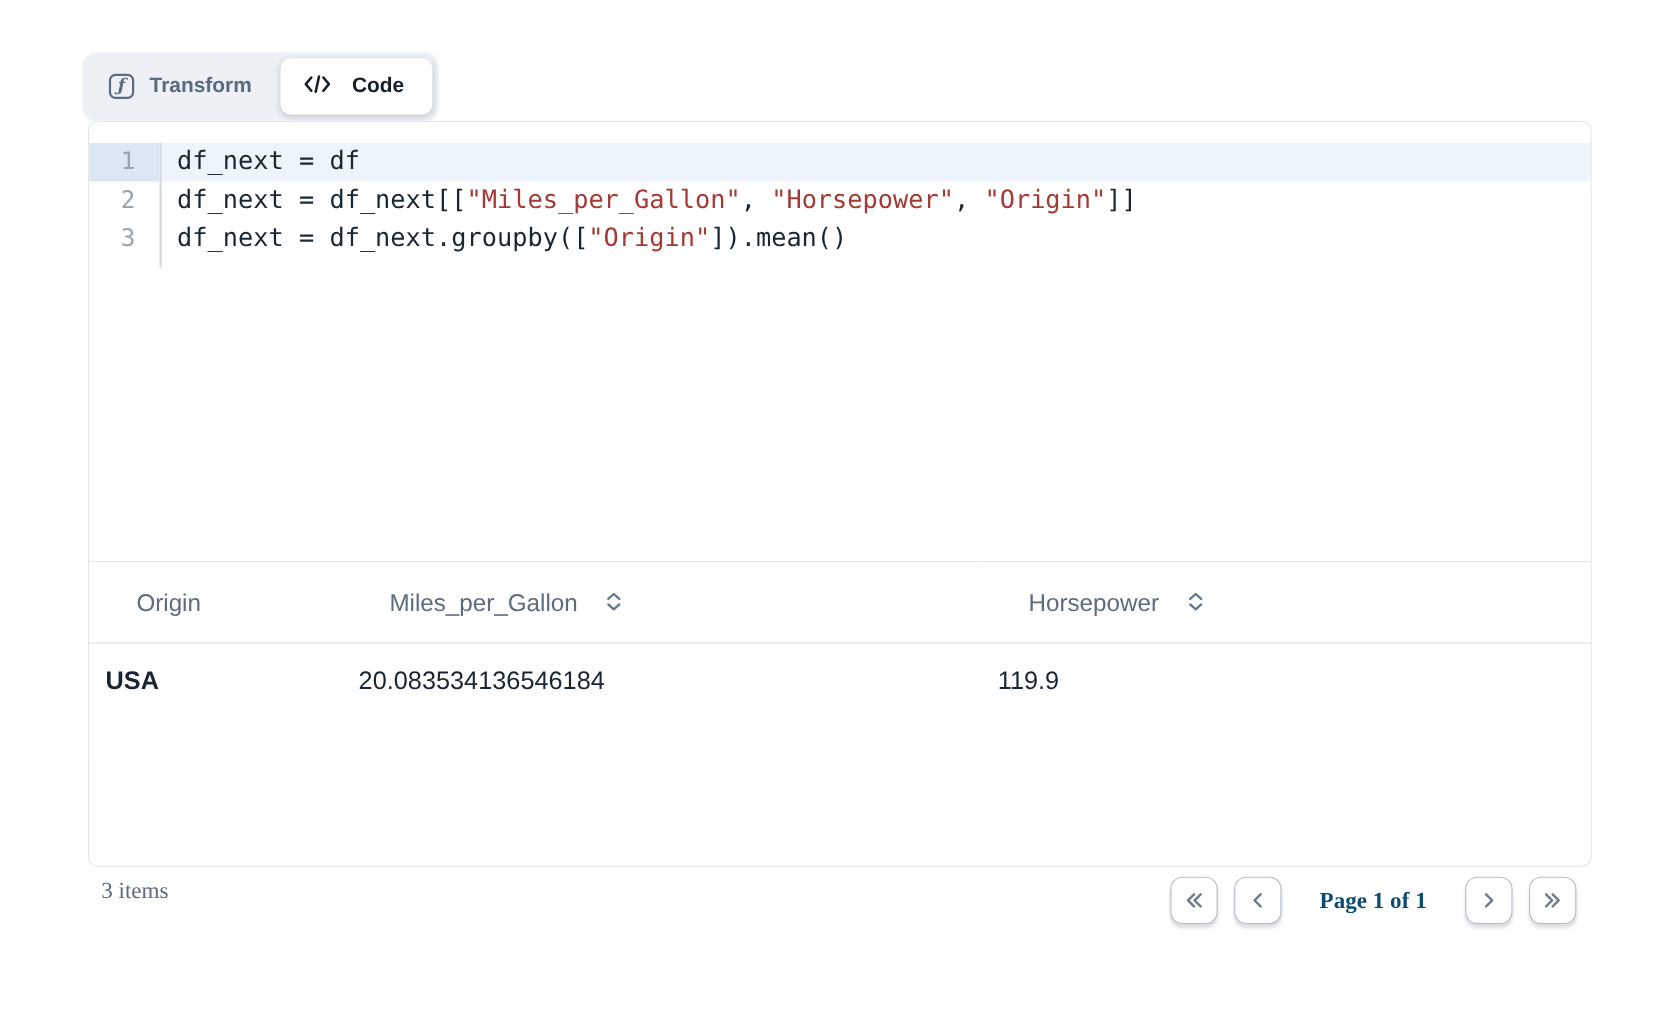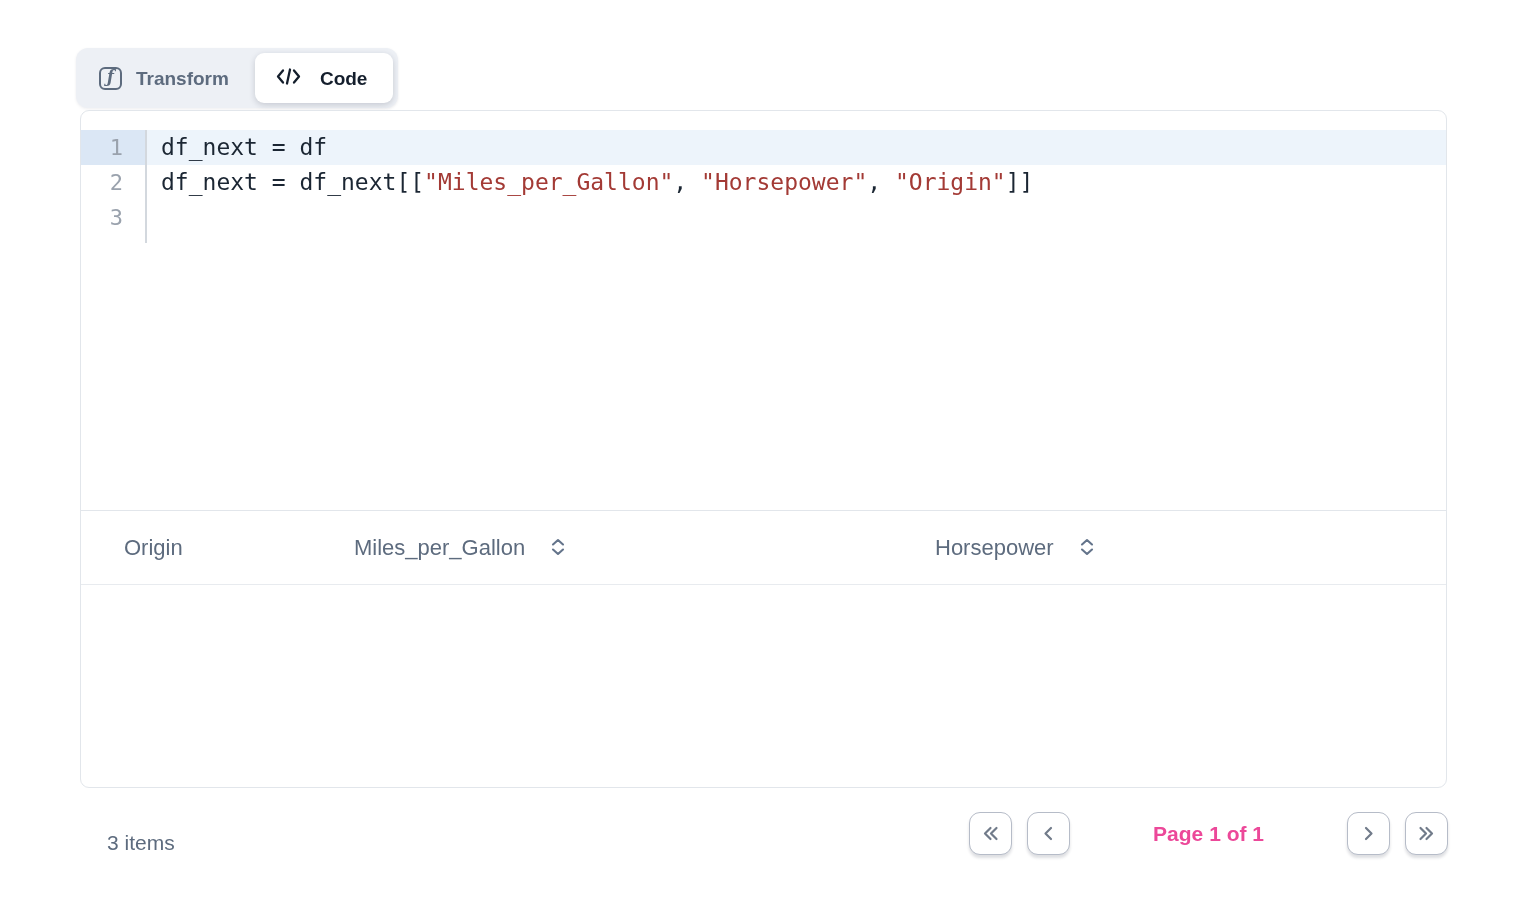--- a/index.html
+++ b/index.html
@@ -120,41 +120,42 @@
     padding: 0 0 0 15px;
     font-size: 23px;
     color: #1a2533;
     white-space: nowrap;
   }
   tbody th { font-weight: 700; }
   tbody td { font-weight: 400; }
 
   
   .page-footer {
-    position: absolute; left: 92px; top: 797px;
+    position: absolute; left: 77px; top: 797px;
     width: 1367px; height: 58px;
-    display: flex; align-items: flex-end; justify-content: space-between;
+    display: flex; align-items: flex-start; justify-content: space-between;
     padding: 0 11px 0 15px;
+    font-family: Liberation Serif, serif;
   }
   .items-count { font-size: 21px; color: #5d6b7e; }
   .pager { display: flex; align-items: center; }
   .pg-btn {
     width: 43px; height: 43px;
     background: #ffffff;
     border: 1.5px solid #b6bcc8;
     border-radius: 11px;
     display: flex; align-items: center; justify-content: center;
     box-shadow: 0 3px 3px rgba(20,30,50,0.14);
     cursor: pointer;
     padding: 0;
   }
   .pg-btn + .pg-btn { margin-left: 15px; }
   .page-label {
-    font-size: 21px; font-weight: 600; color: #ec4899;
-    margin: 0 83px;
+    font-size: 21px; font-weight: 600; color: #0c4a6e;
+    margin: 0 35px;
     white-space: nowrap;
   }
   .pg-btn svg { display: block; }
 </style>
 </head>
 <body>
 
 <div class="tab-bar">
   <div class="tab inactive">
     <span class="fn-icon">ƒ</span>
@@ -176,20 +177,21 @@
 
   <div class="code-area">
     <div class="gutter">
         <div class="ln active">1</div>
         <div class="ln">2</div>
         <div class="ln">3</div>
       </div>
     <div class="code-col">
         <div class="code-line active"><span class="tok-code">df_next = df</span></div>
         <div class="code-line"><span class="tok-code">df_next = df_next[[</span><span class="tok-string">"Miles_per_Gallon"</span><span class="tok-code">, </span><span class="tok-string">"Horsepower"</span><span class="tok-code">, </span><span class="tok-string">"Origin"</span><span class="tok-code">]]</span></div>
+        <div class="code-line"><span class="tok-code">df_next = df_next.groupby([</span><span class="tok-string">"Origin"</span><span class="tok-code">]).mean()</span></div>
       </div>
   </div>
 
   <table class="result">
     <colgroup>
         <col class="c1">
         <col class="c2">
         <col>
       </colgroup>
     <thead>
@@ -199,20 +201,25 @@
               <path d="M4 7.5 L9 3 L14 7.5" stroke="#64748b" stroke-width="2.1" stroke-linecap="round" stroke-linejoin="round"></path>
               <path d="M4 12.5 L9 17 L14 12.5" stroke="#64748b" stroke-width="2.1" stroke-linecap="round" stroke-linejoin="round"></path>
             </svg></th>
           <th><span class="th-label">Horsepower</span><svg class="sort-icon" width="18" height="20" viewBox="0 0 18 20" fill="none">
               <path d="M4 7.5 L9 3 L14 7.5" stroke="#64748b" stroke-width="2.1" stroke-linecap="round" stroke-linejoin="round"></path>
               <path d="M4 12.5 L9 17 L14 12.5" stroke="#64748b" stroke-width="2.1" stroke-linecap="round" stroke-linejoin="round"></path>
             </svg></th>
         </tr>
     </thead>
     <tbody>
+        <tr>
+          <th>USA</th>
+          <td>20.083534136546184</td>
+          <td>119.9</td>
+        </tr>
       </tbody>
   </table>
 </div>
 
 <div class="page-footer">
   <div class="items-count">3 items</div>
   <div class="pager">
     <button class="pg-btn">
       <span>
         <svg width="23" height="23" viewBox="0 0 23 23" fill="none">

